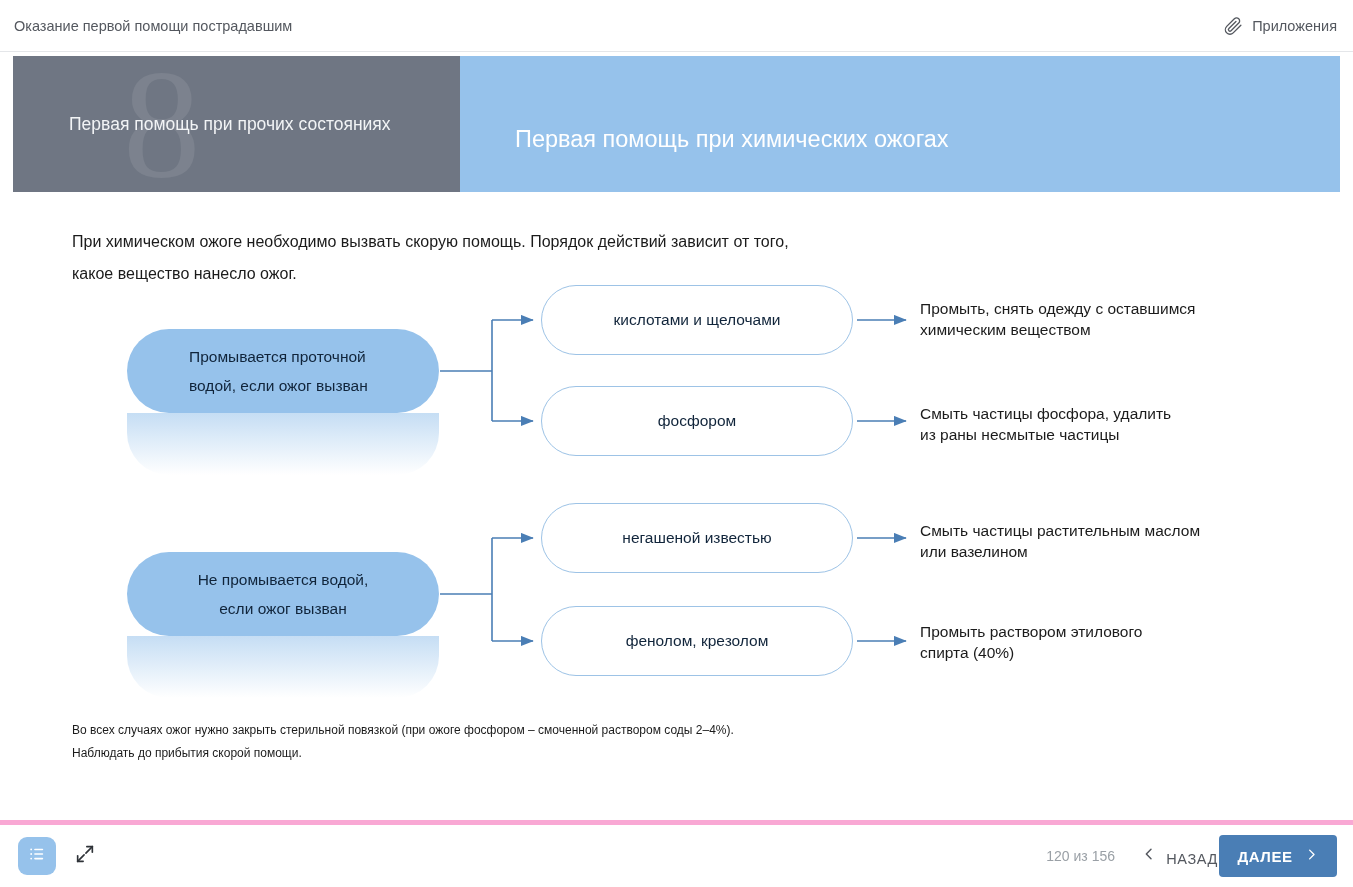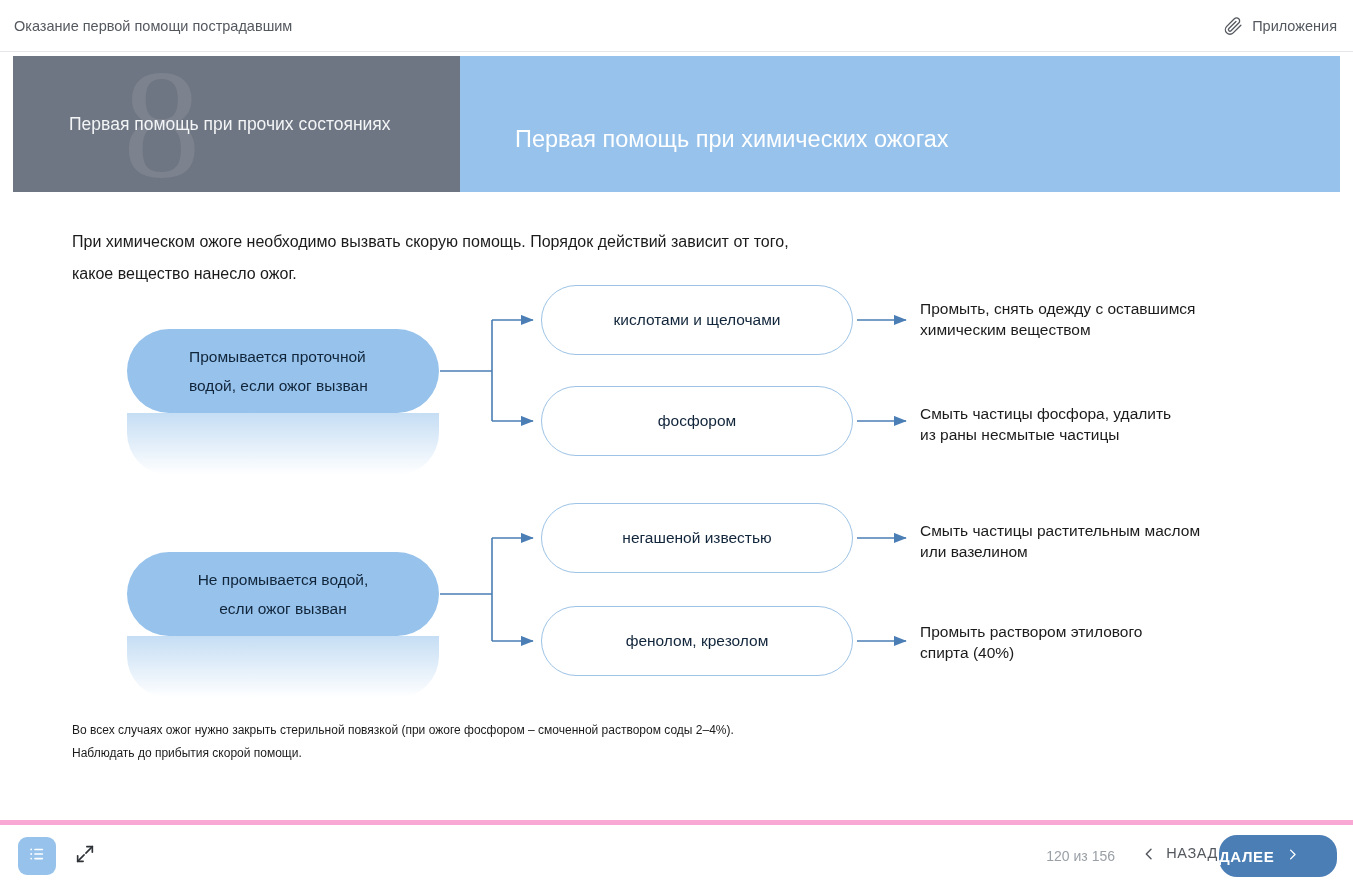--- a/index.html
+++ b/index.html
@@ -161,34 +161,34 @@
     cursor: pointer;
   }
   .page-count {
     position: absolute; right: 238px; top: 50%;
     transform: translateY(-50%);
     font-size: 14px; color: #9aa0a6; white-space: nowrap;
   }
   .back-btn {
     position: absolute; right: 135px; top: 50%;
     transform: translateY(-50%);
-    display: flex; align-items: flex-start; gap: 9px;
+    display: flex; align-items: flex-end; gap: 9px;
     cursor: pointer;
   }
   .back-label {
     font-size: 14.5px; letter-spacing: .6px;
     color: #54585f; white-space: nowrap;
   }
   .next-btn {
     position: absolute; right: 16px; top: 50%;
     transform: translateY(-50%);
     width: 118px; height: 42px;
     background: #4a7eb5;
-    border-radius: 18px;
-    display: flex; align-items: center; 
+    border-radius: 4px;
+    display: flex; align-items: center; justify-content: center;
     gap: 11px;
     cursor: pointer;
   }
   .next-label {
     font-size: 15px; font-weight: bold; letter-spacing: .6px;
     color: #ffffff; white-space: nowrap;
   }
 </style>
 </head>
 <body>

